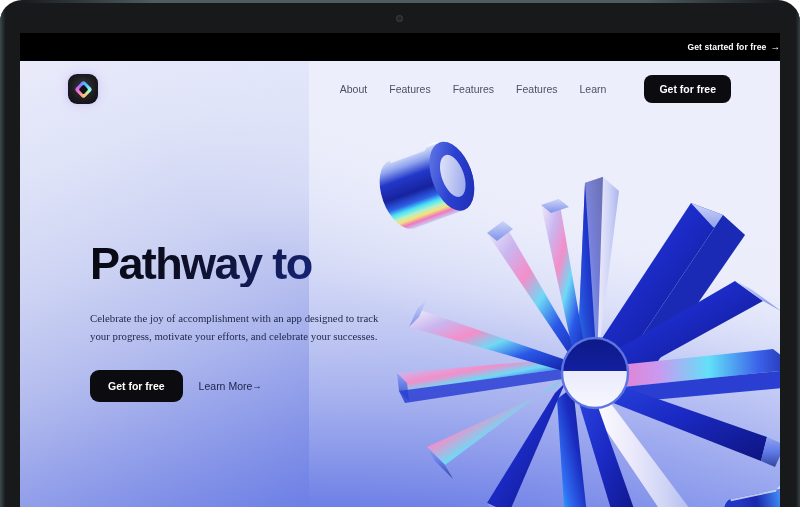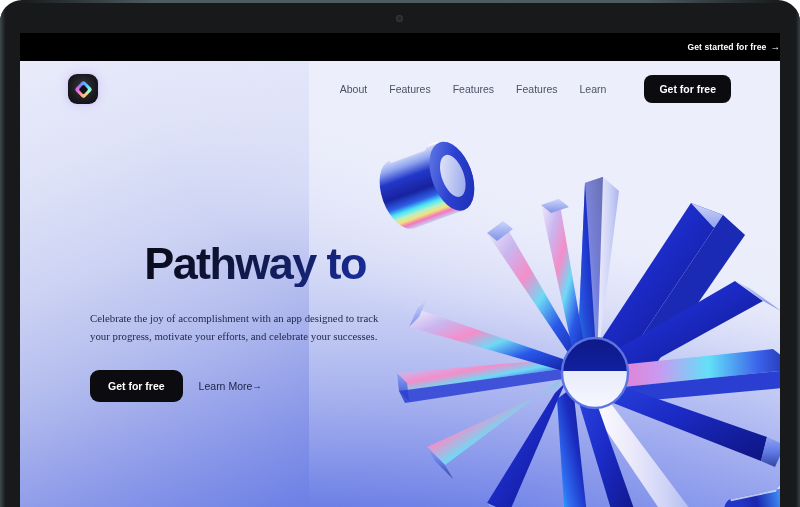--- a/index.html
+++ b/index.html
@@ -183,21 +183,20 @@
   #hero-title {
     margin-top: 20px;
     font-size: 45px;
     line-height: 1.02;
     font-weight: bold;
     letter-spacing: -1.6px;
     background: linear-gradient(128deg, #07080f 0%, #0c0f25 30%, #132066 62%, #1b2fa8 88%, #2039c4 100%);
     -webkit-background-clip: text;
     background-clip: text;
     color: transparent;
-    text-align: center;
   }
   #hero-sub {
     margin-top: 22px;
     font-size: 10.8px;
     line-height: 1.72;
     color: #23294a;
     width: 305px;
     font-family: Liberation Serif, serif;
   }
   #hero-actions {

